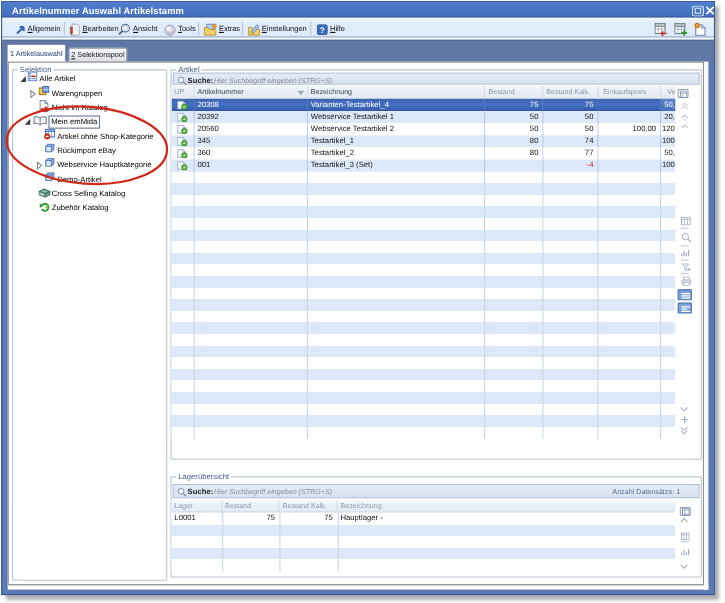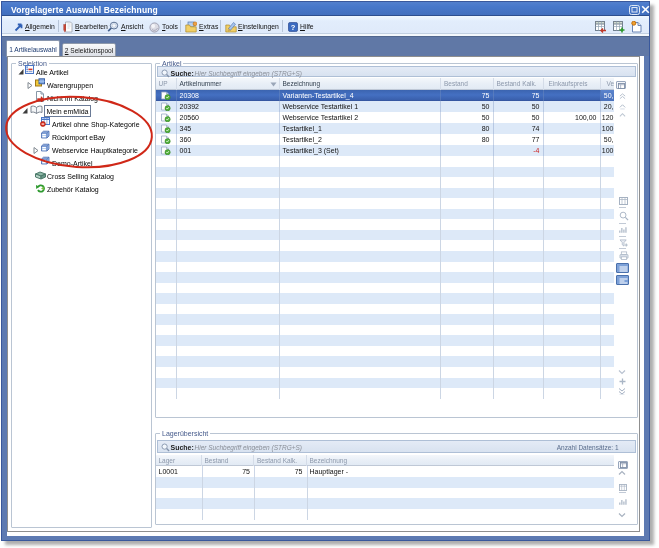--- a/index.html
+++ b/index.html
@@ -72,21 +72,21 @@
 .cell { position:absolute; font-size:7px; line-height:11px; color:#111; padding-left:3px; white-space:nowrap; overflow:hidden; }
 .num { text-align:right; padding-right:4px; padding-left:0; }
 .colline { position:absolute; top:12px; width:1px; background:#ccd6e4; }
 .rl { position:absolute; top:12px; height:66px; width:1px; background:rgba(120,148,192,0.38); }
 .rl2 { position:absolute; top:11px; height:11px; width:1px; background:rgba(120,148,192,0.38); }
 </style>
 </head>
 <body>
 <div id="win">
   <div id="titlebar">
-    <div class="txt">Vorgelagerte Auswahl Bezeichnung</div>
+    <div class="txt">Artikelnummer Auswahl Artikelstamm</div>
     <svg class="abs" style="left:627px;top:3px" width="11" height="10" viewBox="0 0 11 10">
       <rect x="0.5" y="0.5" width="10" height="9" rx="2" fill="none" stroke="#dfe8f5"></rect>
       <rect x="3" y="2.5" width="5" height="4.5" fill="none" stroke="#dfe8f5"></rect>
     </svg>
     <svg class="abs" style="left:639px;top:3px" width="9" height="9" viewBox="0 0 9 9">
       <path d="M1.2 1.2 L7.8 7.8 M7.8 1.2 L1.2 7.8" stroke="#fff" stroke-width="1.6"></path>
     </svg>
   </div>
   <div id="menubar">
 

